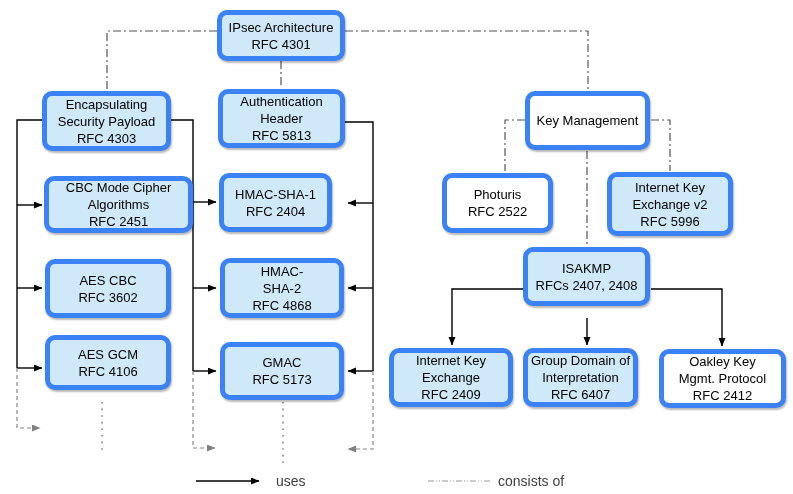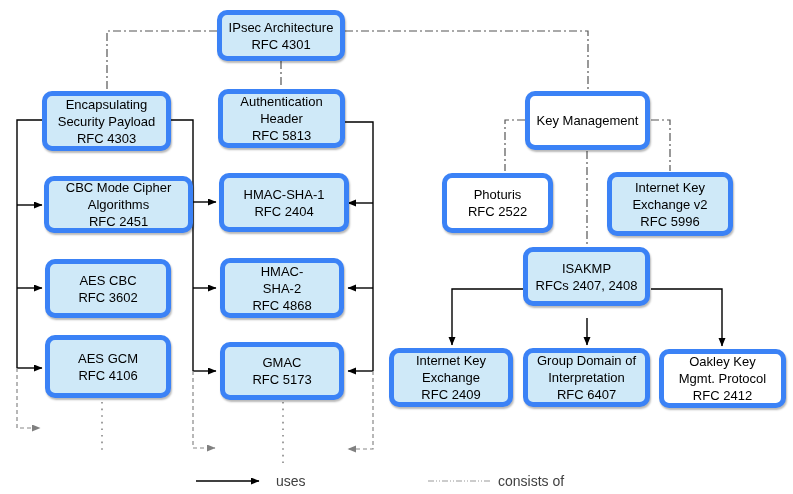--- a/index.html
+++ b/index.html
@@ -84,47 +84,47 @@
 RFC 4301</div>
 
   <div class="node" style="left:42px;top:91px;width:129px;height:60px">Encapsulating
 Security Payload
 RFC 4303</div>
   <div class="node" style="left:44px;top:176px;width:149px;height:57px">CBC Mode Cipher
 Algorithms
 RFC 2451</div>
   <div class="node" style="left:45px;top:259px;width:126px;height:59px">AES CBC
 RFC 3602</div>
-  <div class="node" style="left:45px;top:335px;width:126px;height:63px">AES GCM
+  <div class="node" style="left:45px;top:335px;width:126px;height:55px">AES GCM
 RFC 4106</div>
 
   <div class="node" style="left:218px;top:89px;width:127px;height:59px">Authentication
 Header
 RFC 5813</div>
-  <div class="node" style="left:219px;top:173px;width:130px;height:59px">HMAC-SHA-1
+  <div class="node" style="left:219px;top:173px;width:113px;height:59px">HMAC-SHA-1
 RFC 2404</div>
   <div class="node" style="left:220px;top:258px;width:124px;height:60px">HMAC-
 SHA-2
 RFC 4868</div>
   <div class="node" style="left:220px;top:342px;width:124px;height:58px">GMAC
 RFC 5173</div>
 
   <div class="node white" style="left:525px;top:91px;width:125px;height:59px">Key Management</div>
   <div class="node white" style="left:442px;top:173px;width:111px;height:60px">Photuris
 RFC 2522</div>
   <div class="node" style="left:607px;top:172px;width:126px;height:64px">Internet Key
 Exchange v2
 RFC 5996</div>
   <div class="node" style="left:523px;top:247px;width:127px;height:59px">ISAKMP
 RFCs 2407, 2408</div>
 
   <div class="node" style="left:389px;top:348px;width:124px;height:59px">Internet Key
 Exchange
 RFC 2409</div>
-  <div class="node" style="left:523px;top:348px;width:127px;height:59px">Group Domain of
+  <div class="node" style="left:523px;top:348px;width:115px;height:59px">Group Domain of
 Interpretation
 RFC 6407</div>
   <div class="node white" style="left:659px;top:349px;width:127px;height:59px">Oakley Key
 Mgmt. Protocol
 RFC 2412</div>
 
   <div class="legend-label" style="left:276px;top:473px">uses</div>
   <div class="legend-label" style="left:498px;top:473px">consists of</div>
 
 </div>

